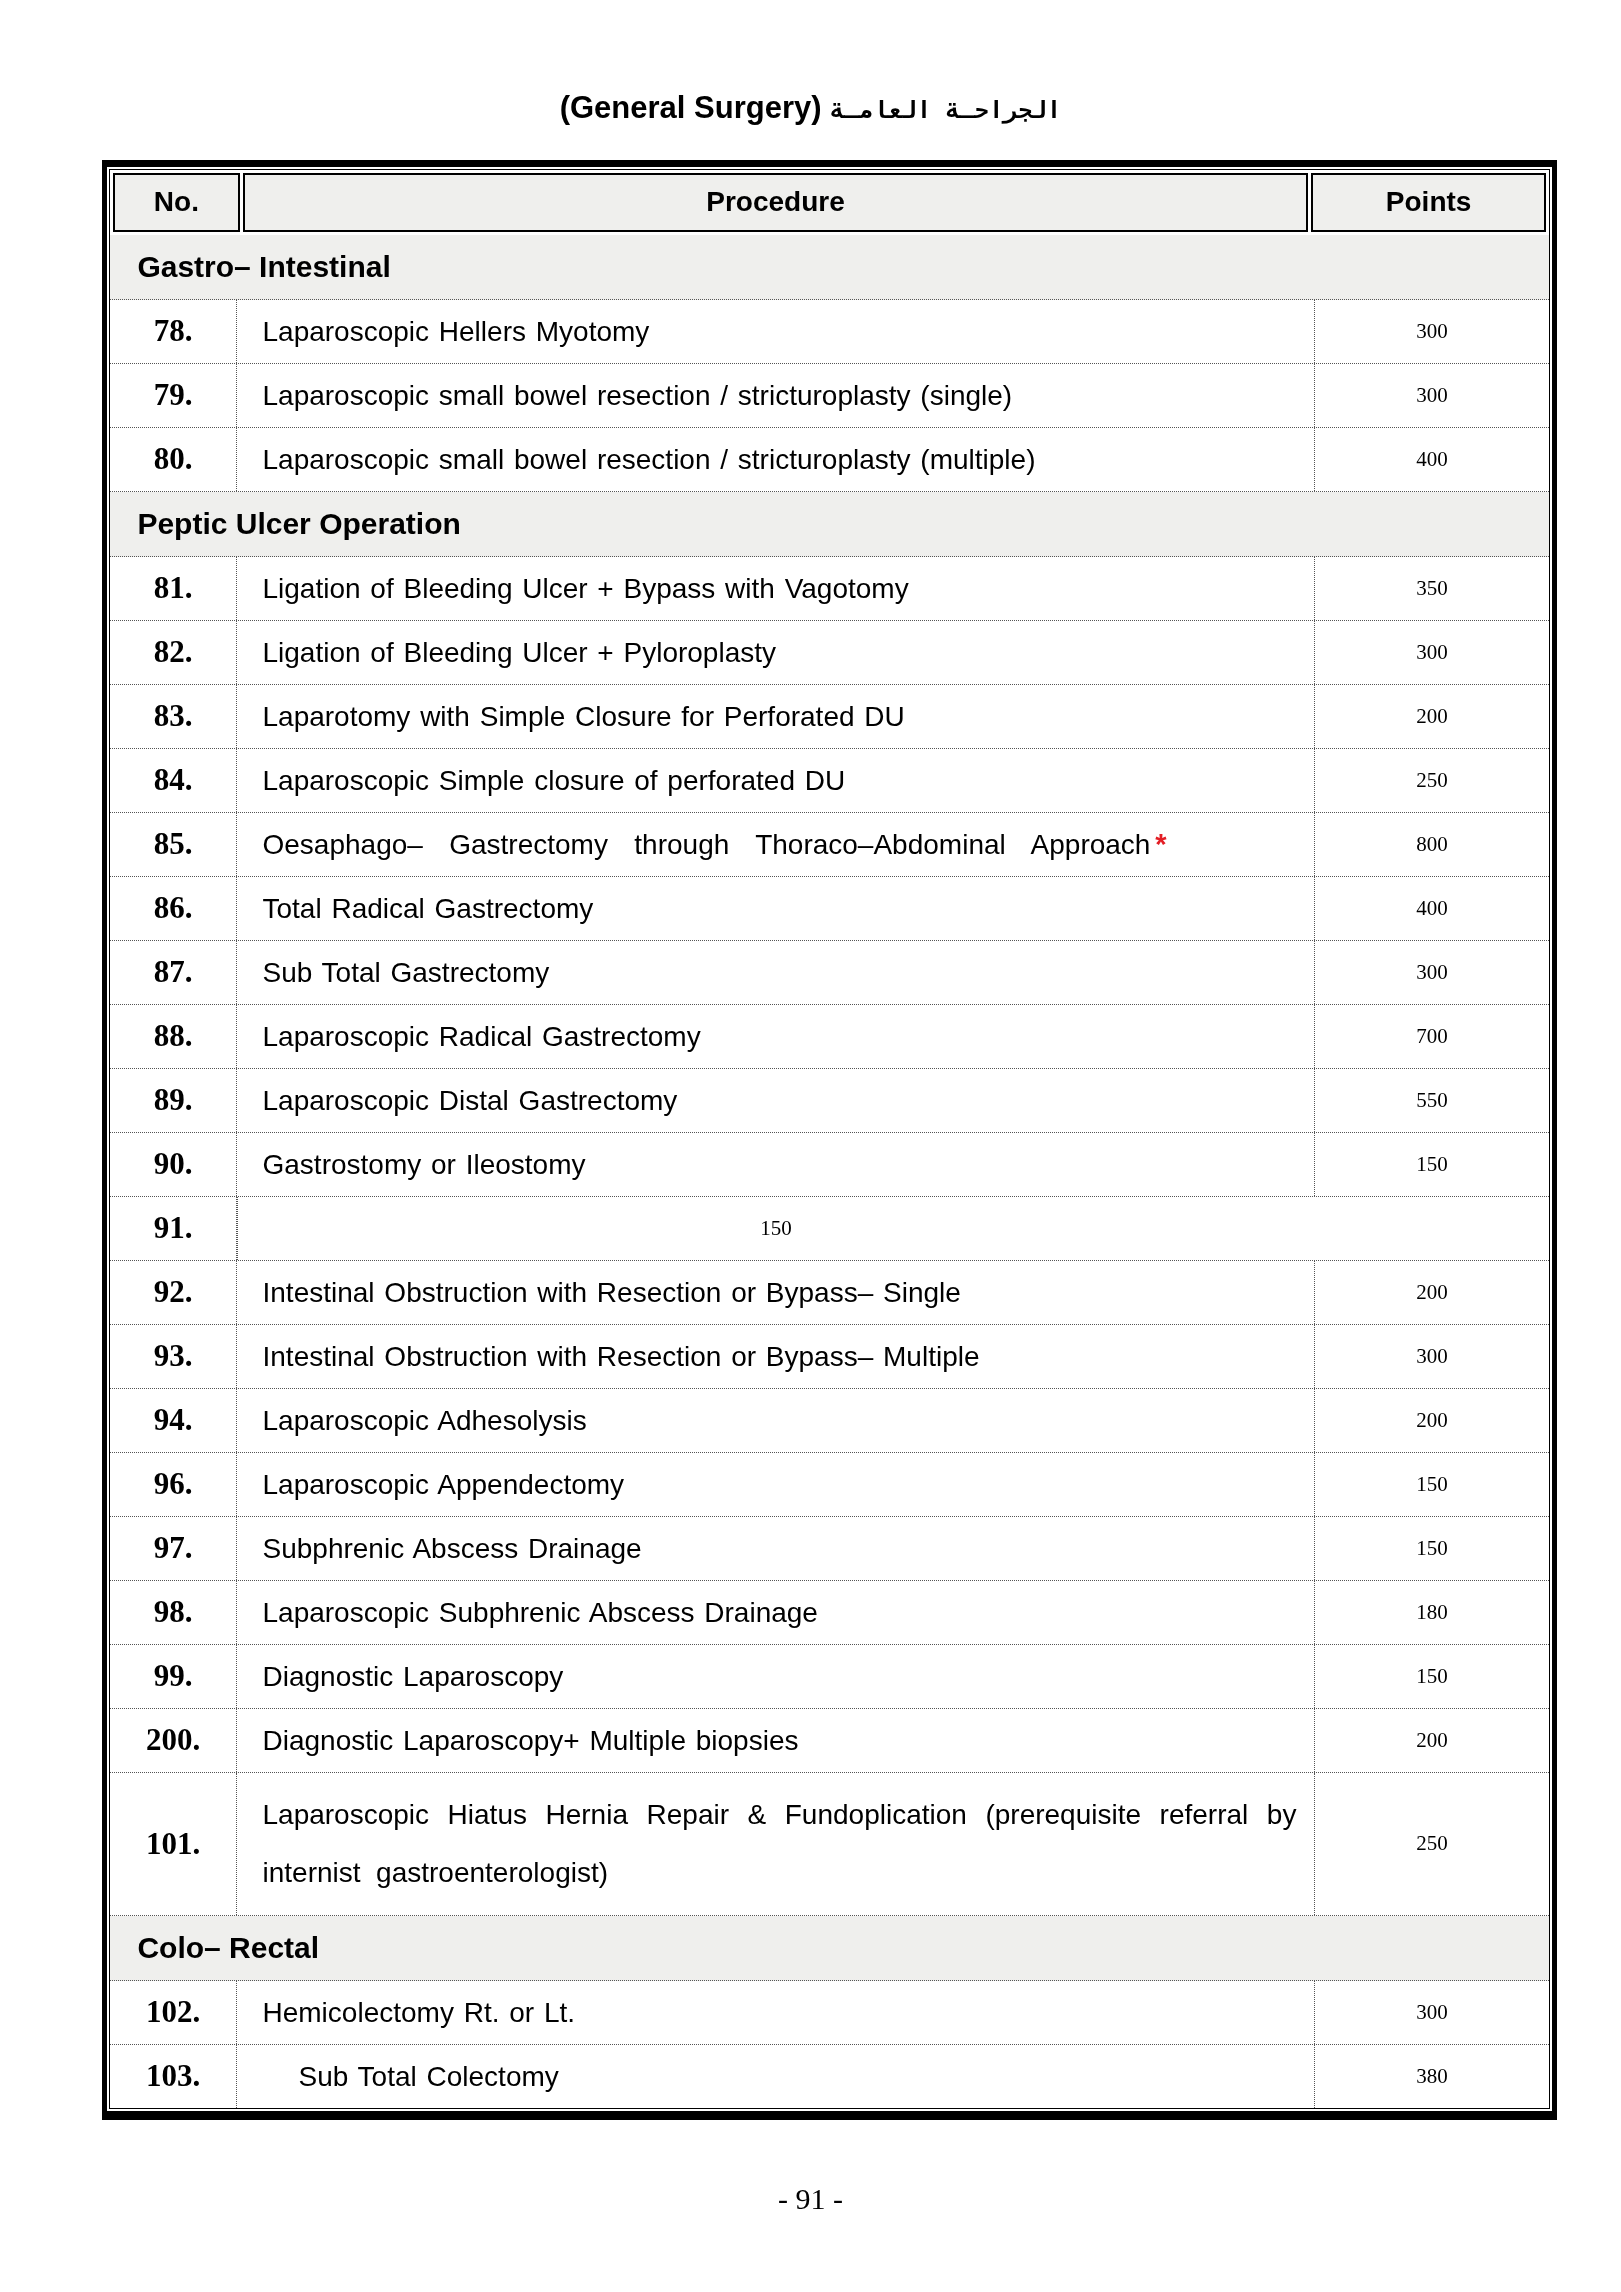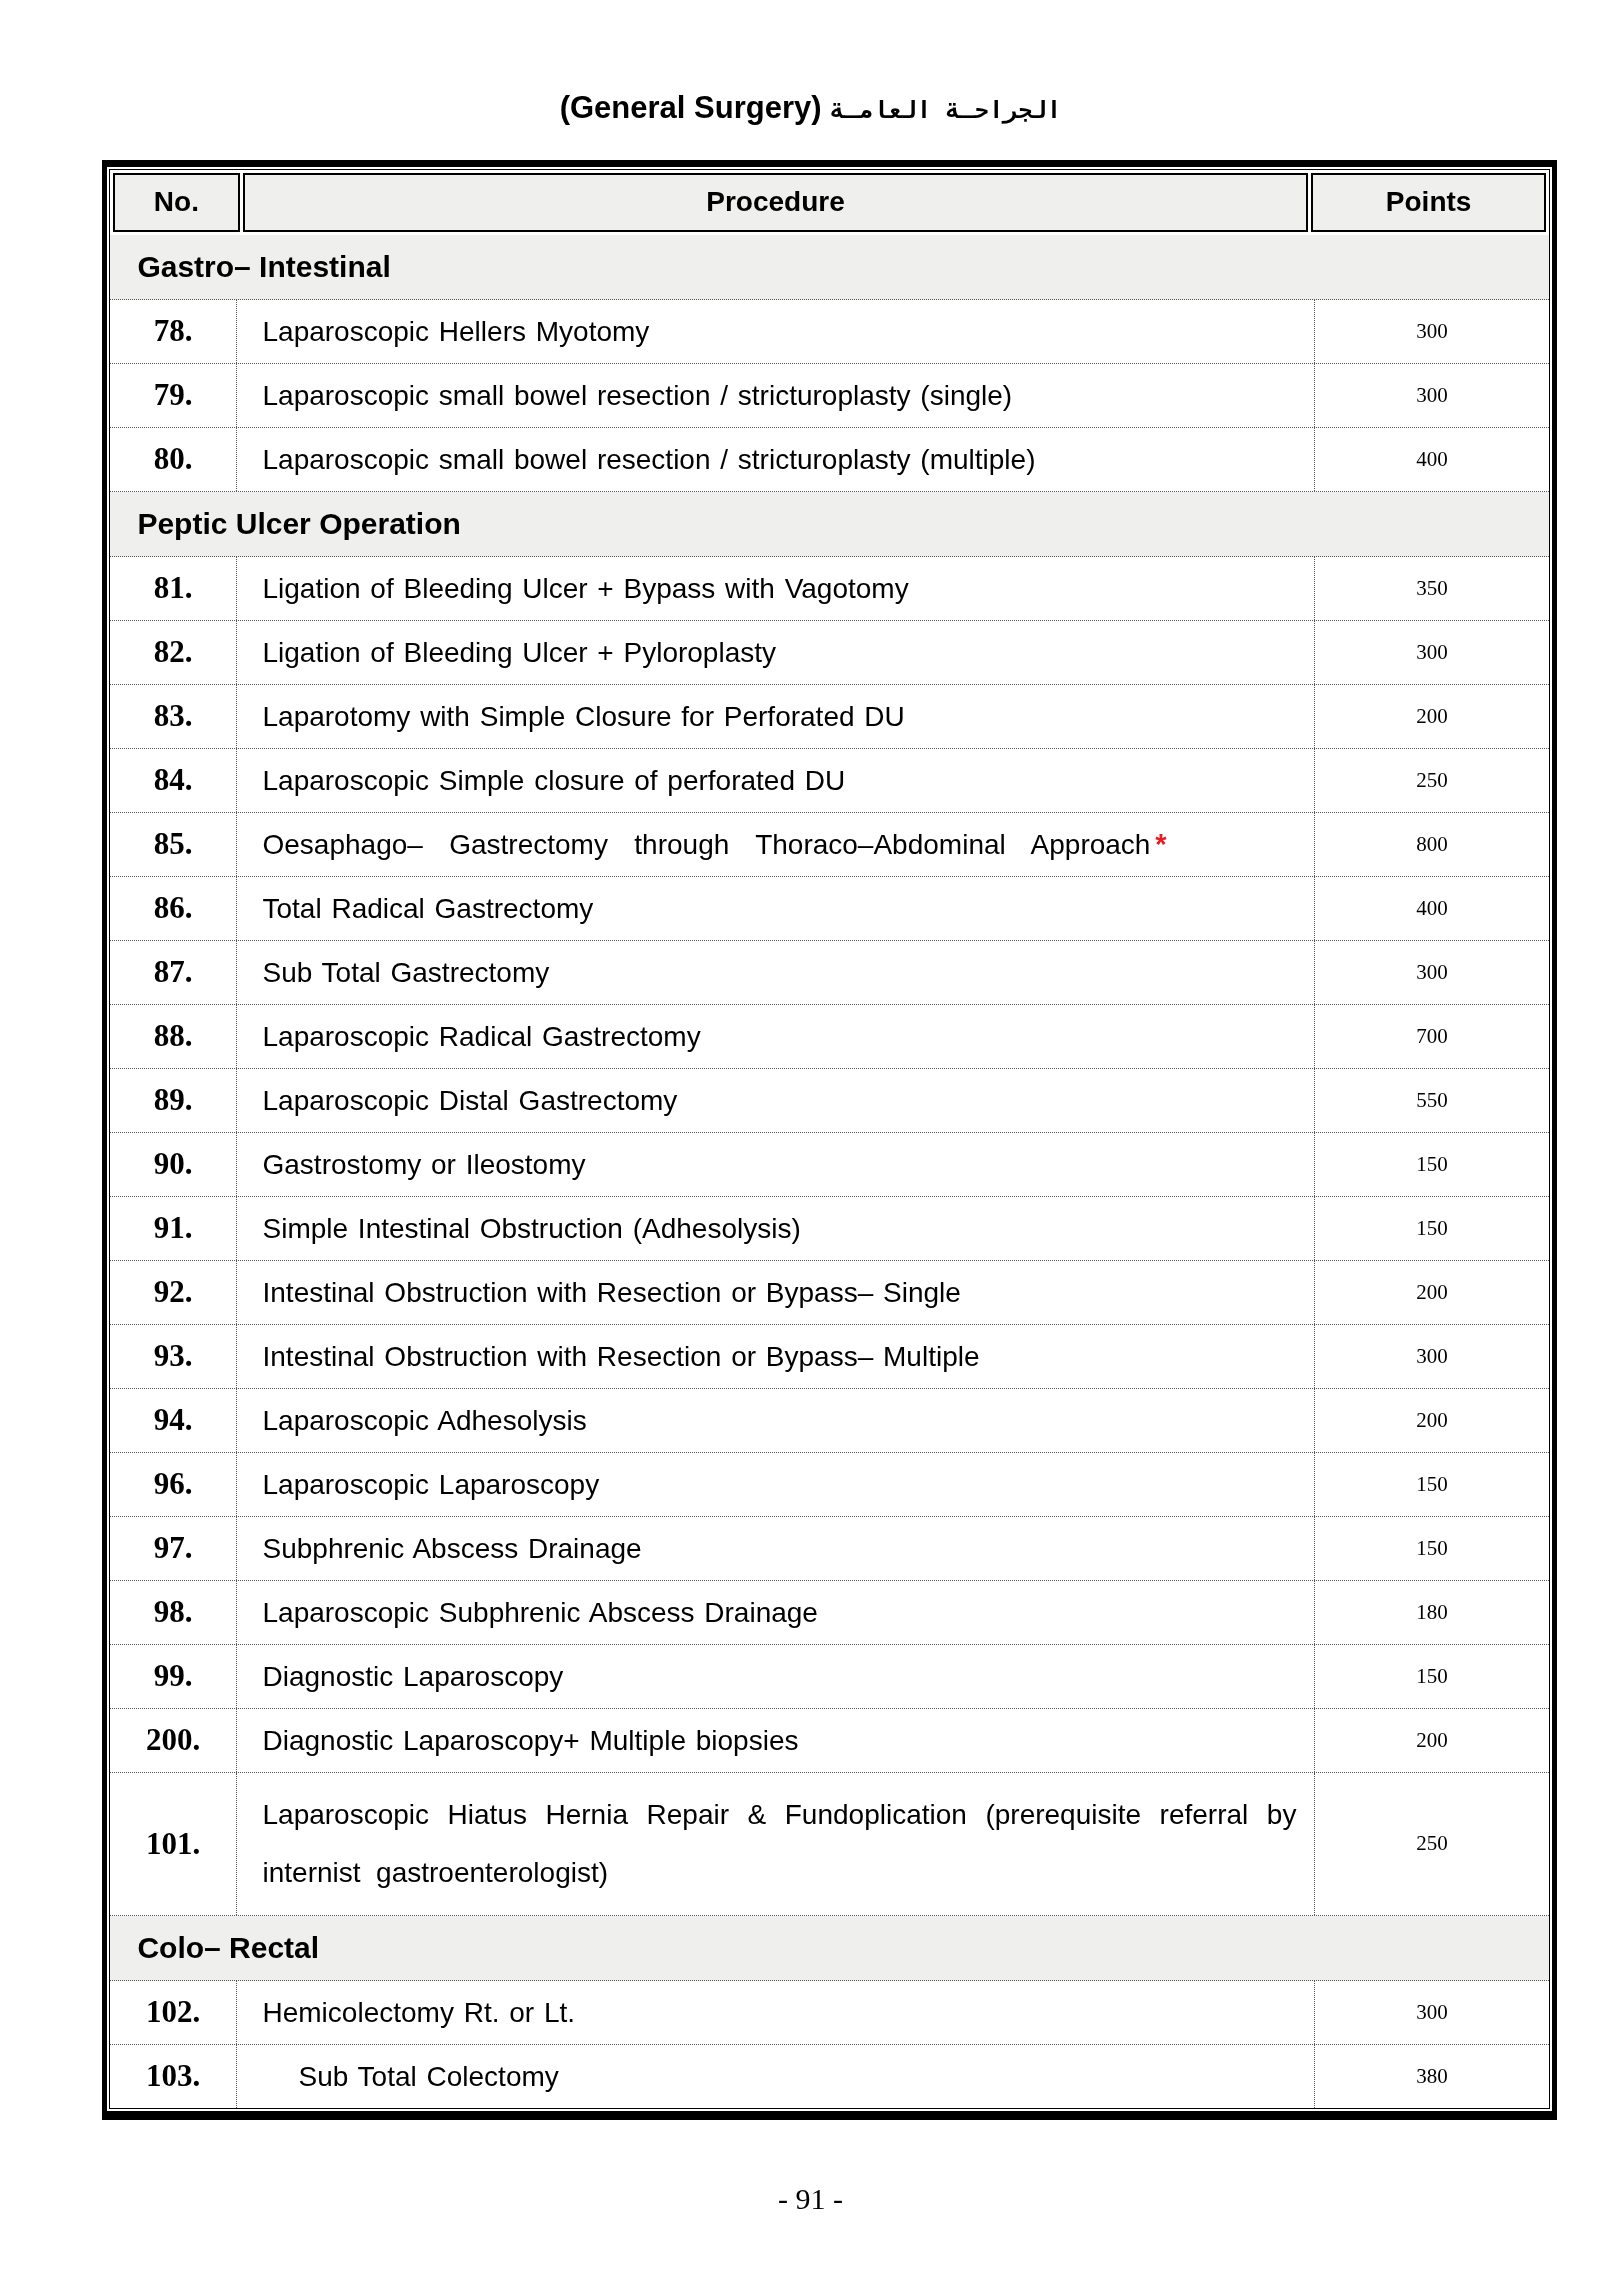--- a/index.html
+++ b/index.html
@@ -173,24 +173,20 @@
           <div class="row item">
     <div class="cell no">90.</div>
     <div class="cell proc">
       <span class="ptext">Gastrostomy or Ileostomy</span>
 
     </div>
     <div class="cell pts">150</div>
   </div>
           <div class="row item">
     <div class="cell no">91.</div>
-    <div class="cell proc">
-      <span class="ptext">Simple Intestinal Obstruction (Adhesolysis)</span>
-
-    </div>
     <div class="cell pts">150</div>
   </div>
           <div class="row item">
     <div class="cell no">92.</div>
     <div class="cell proc">
       <span class="ptext">Intestinal Obstruction with Resection or Bypass– Single</span>
 
     </div>
     <div class="cell pts">200</div>
   </div>
@@ -206,21 +202,21 @@
     <div class="cell no">94.</div>
     <div class="cell proc">
       <span class="ptext">Laparoscopic Adhesolysis</span>
 
     </div>
     <div class="cell pts">200</div>
   </div>
           <div class="row item">
     <div class="cell no">96.</div>
     <div class="cell proc">
-      <span class="ptext">Laparoscopic Laparoscopy</span>
+      <span class="ptext">Laparoscopic Appendectomy</span>
 
     </div>
     <div class="cell pts">150</div>
   </div>
           <div class="row item">
     <div class="cell no">97.</div>
     <div class="cell proc">
       <span class="ptext">Subphrenic Abscess Drainage</span>
 
     </div>

